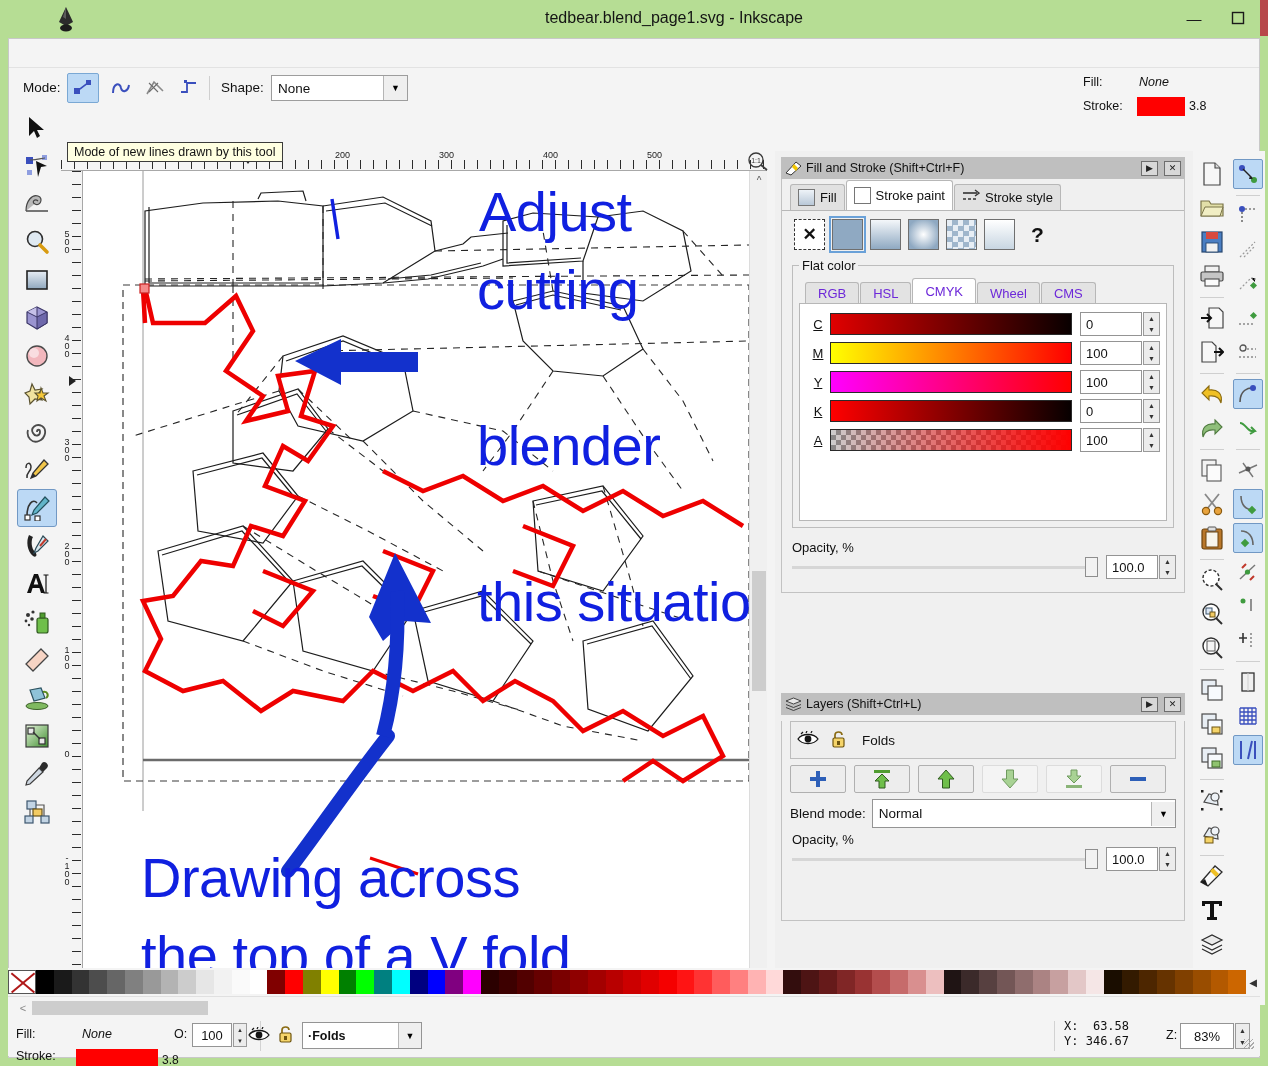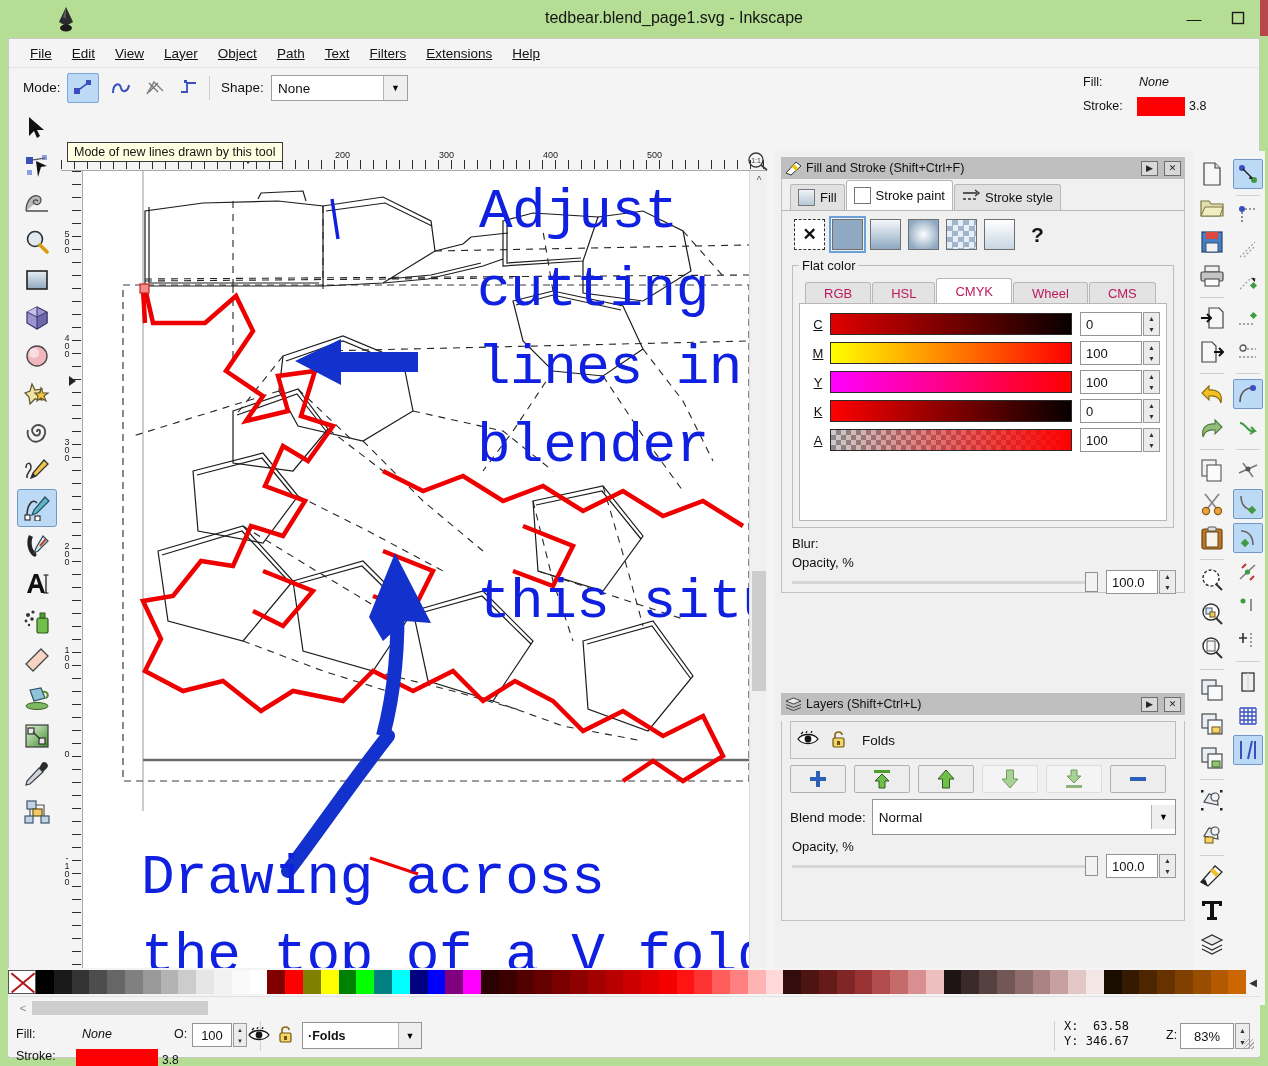--- a/index.html
+++ b/index.html
@@ -138,21 +138,21 @@
   .hscroll .thumb { position:absolute; left:218px; top:3px; width:160px; height:15px; background:#cdcdcd; }
   .hscroll .ar { position:absolute; top:3px; width:18px; height:16px;
     display:flex; align-items:center; justify-content:center; font-size:11px; color:#555; }
   .zoom-corner { position:absolute; left:738px; top:112px; width:22px; height:20px; }
 
   
   .anno {
     position:absolute; color:#1020e0; font-weight:400;
     font-family:"Liberation Sans", sans-serif; white-space:nowrap;
   }
-  .anno-big { font-size:56px; line-height:78px; letter-spacing:-0.5px;font-family:Liberation Mono, monospace; }
+  .anno-big { font-size:56px; line-height:78px; letter-spacing:-0.5px; }
 
   
   .dock { position:absolute; left:766px; top:112px; width:418px; height:854px; background:#f0f0f0; }
   .panel { position:absolute; left:6px; width:404px; background:#f0f0f0; }
   .panel-head {
     height:22px; background:#bfbfbf; display:flex; align-items:center;
     padding-left:4px; gap:4px;
   }
   .panel-title { font-size:12.5px; color:#111; }
   .panel-head .hbtn {
@@ -179,23 +179,23 @@
     display:flex; align-items:center; justify-content:center; }
   .pbtn.sel { outline:2px solid #6aa1d8; outline-offset:1px; background:#bcd9f5; }
   .pbtn.nonebtn { border:1px dashed #333; }
 
   fieldset.flat {
     margin:4px 10px 4px 10px; border:1px solid #bdbdbd; padding:4px 6px 6px 6px;
   }
   fieldset.flat legend { font-size:13px; color:#111; padding:0 3px; }
 
   .ctabs { display:flex; align-items:flex-end; height:26px; padding-left:6px; }
-  .ctab { height:21px; padding:0 18px; display:flex; align-items:center;
+  .ctab { height:21px; padding:0 12px; display:flex; align-items:center;
     font-size:13px; background:#e3e3e3; border:1px solid #b7b7b7; border-bottom:none;
-    border-radius:3px 3px 0 0; cursor:pointer; margin-right:1px; color:#be185d; }
+    border-radius:3px 3px 0 0; cursor:pointer; margin-right:1px; color:#6d28d9; }
   .ctab.active { background:#fff; height:25px; }
 
   .slider-area { background:#fff; border:1px solid #b7b7b7; padding:7px 6px 10px 6px; }
   .srow { display:flex; align-items:center; height:26px; margin-bottom:3px; }
   .srow .sk { width:24px; text-align:center; font-size:13px; color:#111;
     text-decoration:underline; }
   .sbar { flex:1; height:22px; border:1px solid #2a2a2a; }
   .spin { width:62px; height:24px; margin-left:8px; background:#fff;
     border:1px solid #949494; font-size:13px; color:#111;
     display:flex; align-items:center; padding-left:5px; }
@@ -219,21 +219,21 @@
   
   .layerlist { background:#fff; border:1px solid #bdbdbd; margin:6px 8px 0 8px; }
   .layerrow { display:flex; align-items:center; height:36px; padding-left:6px; cursor:pointer; }
   .layerrow.alt { background:#eeeeee; }
   .layerrow .lname { margin-left:30px; font-size:13.5px; color:#111; }
   .lbtns { display:flex; gap:8px; padding:6px 8px 2px 8px; }
   .lbtn { width:56px; height:28px; border:1px solid #b0b0b0; background:#ededed;
     display:flex; align-items:center; justify-content:center; cursor:pointer; border-radius:2px; }
   .lbtn.ghost { border-color:#dcdcdc; background:#f4f4f4; }
   .blendrow { display:flex; align-items:center; padding:4px 8px; gap:6px; }
-  .blendcombo { flex:1; height:36px; background:#fff; border:1px solid #949494;
+  .blendcombo { flex:1; height:29px; background:#fff; border:1px solid #949494;
     display:flex; align-items:center;gap:29px; }
   .blendcombo .v { flex:1; padding-left:6px; font-size:13.5px; color:#111; }
   .blendcombo .a { width:24px; height:24px; background:#efefef; border-left:1px solid #b5b5b5;
     display:flex; align-items:center; justify-content:center; font-size:9px; }
 
   
   .cmdbar { position:absolute; top:112px; width:34px; background:#f4f4f4; }
   .cmdbar.b1 { left:1186px; height:854px; }
   .cmdbar.b2 { left:1222px; height:854px; }
   .cbtn { position:absolute; left:2px; width:30px; height:30px; cursor:pointer;
@@ -321,32 +321,20 @@
         </div>
       </div>
       <div class="wb wb-close">
         <div class="wb-glyph">✕</div>
       </div>
     </div>
   </div>
 
   <div class="frame">
 
-    <div class="menubar">
-      <div class="menu-item"><u>File</u></div>
-      <div class="menu-item"><u>Edit</u></div>
-      <div class="menu-item"><u>View</u></div>
-      <div class="menu-item"><u>Layer</u></div>
-      <div class="menu-item"><u>Object</u></div>
-      <div class="menu-item"><u>Path</u></div>
-      <div class="menu-item"><u>Text</u></div>
-      <div class="menu-item"><u>Filters</u></div>
-      <div class="menu-item"><u>Extensions</u></div>
-      <div class="menu-item"><u>Help</u></div>
-    </div>
 
     <div class="toolopts">
       <div class="lbl mode-label">Mode:</div>
       <div class="modebtn sel" style="left:58px">
         <svg width="22" height="20" viewBox="0 0 22 20">
           <rect x="2" y="10" width="6" height="6" fill="#3a4fbd"></rect>
           <rect x="14" y="2" width="5" height="5" fill="#3a4fbd"></rect>
           <path d="M5 12 C9 12 12 6 17 5" stroke="#3a4fbd" fill="none" stroke-width="1.6"></path>
         </svg>
       </div>
@@ -780,21 +768,20 @@
         <g>
           <path d="M205 700 C232 665 268 612 305 565" stroke="#1331cc" stroke-width="14" fill="none" stroke-linecap="round"></path>
           <path d="M312 382 L348 452 L322 450 L300 470 L286 446 Z" fill="#1331cc"></path>
           <path d="M300 565 C312 520 316 470 314 420" stroke="#1331cc" stroke-width="14" fill="none"></path>
         </g>
       </svg>
 
       
       <div class="anno anno-big" style="left:396px; top:2px;">Adjust</div>
       <div class="anno anno-big" style="left:394px; top:80px;">cutting</div>
-      <div class="anno anno-big" style="left:394px; top:158px;">lines in</div>
       <div class="anno anno-big" style="left:394px; top:236px;">blender</div>
       <div class="anno anno-big" style="left:394px; top:392px;">this situation</div>
       <div class="anno anno-big" style="left:58px; top:668px;">Drawing across</div>
       <div class="anno anno-big" style="left:58px; top:746px;">the top of a V fold</div>
     </div>
 
     <div class="vscroll">
       <div class="ar" style="top:0">^</div>
       <div class="thumb"></div>
       <div class="ar" style="bottom:0">∨</div>
@@ -916,21 +903,20 @@
                 <span class="spinarrows">
                     <i>▲</i>
                     <i>▼</i>
                   </span>
               </div>
               <div style="height:54px"></div>
             </div>
           </fieldset>
 
           <div class="blurrow">
-            <div class="t">Blur:</div>
           </div>
           <div class="blurrow">
             <div class="t">Opacity, %</div>
             <div style="display:flex;align-items:center;">
               <div class="track" style="flex:1;margin-right:8px">
                 <div class="line"></div>
                   <div class="knob" style="right:0"></div>
               </div>
               <div class="spin" style="width:52px;margin:0">100.0</div>
               <div class="spinarrows">

